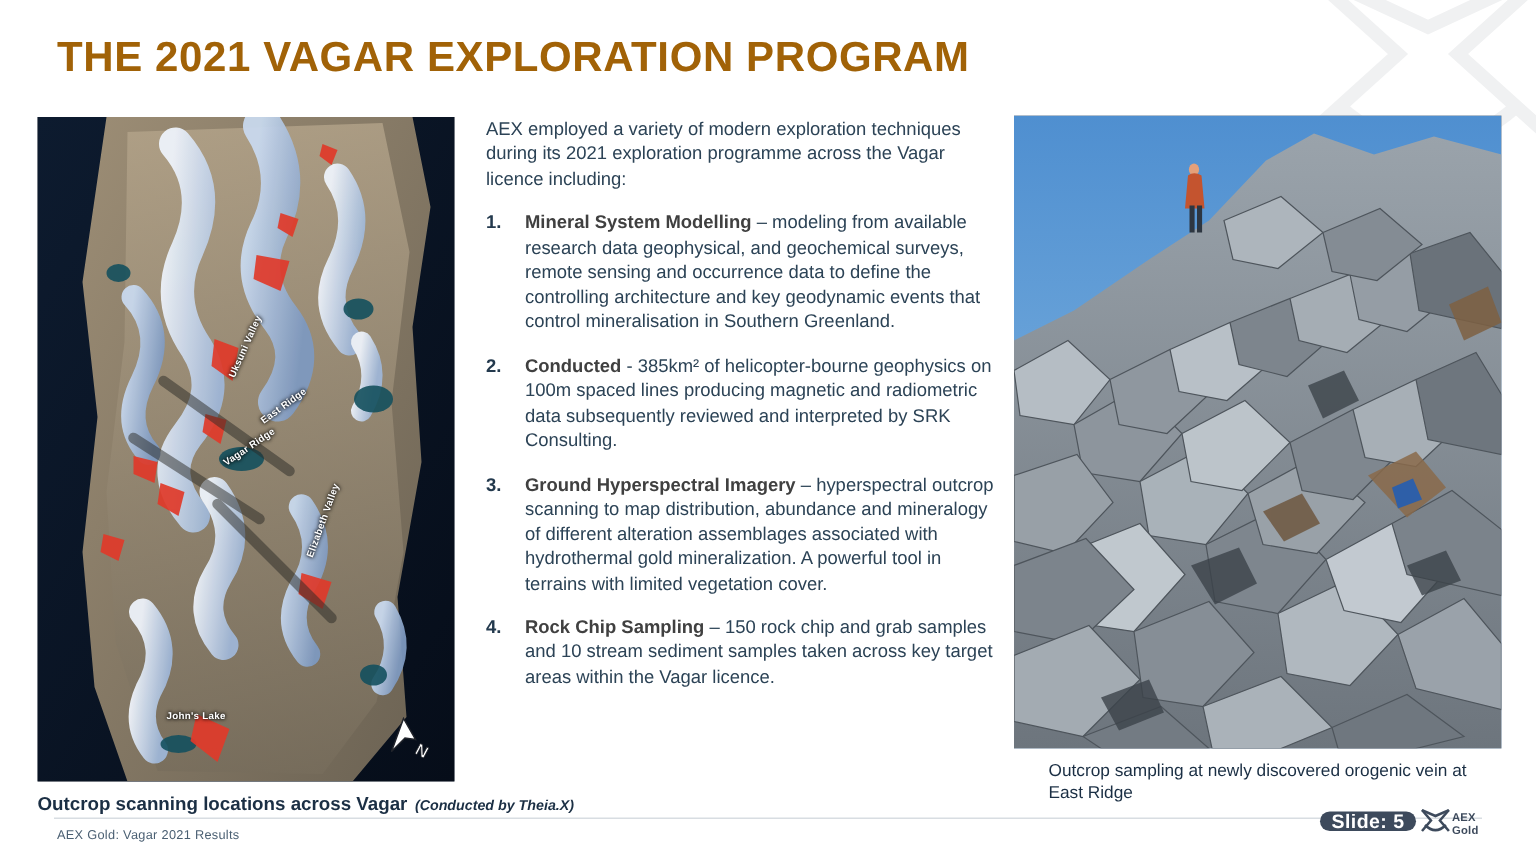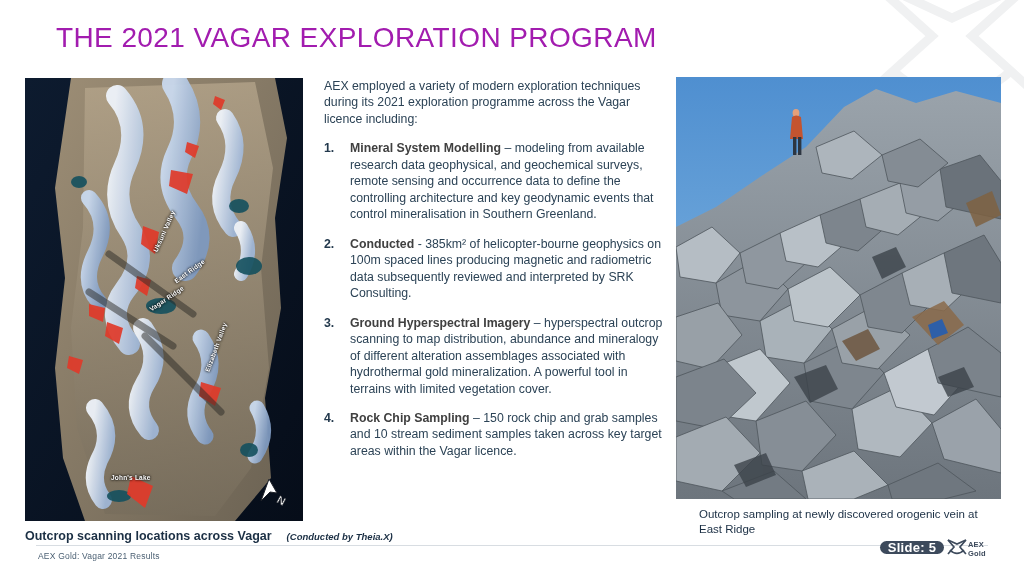--- a/index.html
+++ b/index.html
@@ -11,23 +11,23 @@
   }
 
   
   .watermark{
     position:absolute;top:-26px;right:-18px;width:180px;height:128px;
     opacity:1;pointer-events:none;
   }
 
   
   .slide-title{
-    position:absolute;left:56px;top:22px;
+    position:absolute;left:38px;top:22px;
     font-size:28px;letter-spacing:.4px;
-    color:#a21caf;font-weight:400;
+    color:#a16207;font-weight:700;
     white-space:nowrap;
   }
 
   
   .map-figure{
     position:absolute;left:25px;top:78px;width:278px;height:443px;
     overflow:hidden;background:#0b1422;
   }
   .map-canvas{position:absolute;inset:0;}
   .map-label{
@@ -35,21 +35,21 @@
     text-shadow:0 0 3px rgba(0,0,0,.95),0 0 2px rgba(0,0,0,.9);
     white-space:nowrap;font-weight:600;
   }
   .north-arrow{position:absolute;right:14px;bottom:14px;width:34px;height:36px;}
 
   .map-caption{
     position:absolute;left:25px;top:529px;
     font-size:12.5px;font-weight:700;color:#1b2f44;white-space:nowrap;
   }
   .map-caption .sub{
-    font-size:9.5px;font-weight:700;font-style:italic;margin-left:15px;
+    font-size:9.5px;font-weight:700;font-style:italic;margin-left:5px;
   }
 
   
   .body-col{
     position:absolute;left:324px;top:78px;width:340px;
     color:#2c4356;font-size:12.3px;line-height:1.34;
   }
   .intro{margin:0 0 13px 0;}
   .num-list{list-style:none;margin:0;padding:0;}
   .num-item{display:flex;margin-bottom:13px;}

